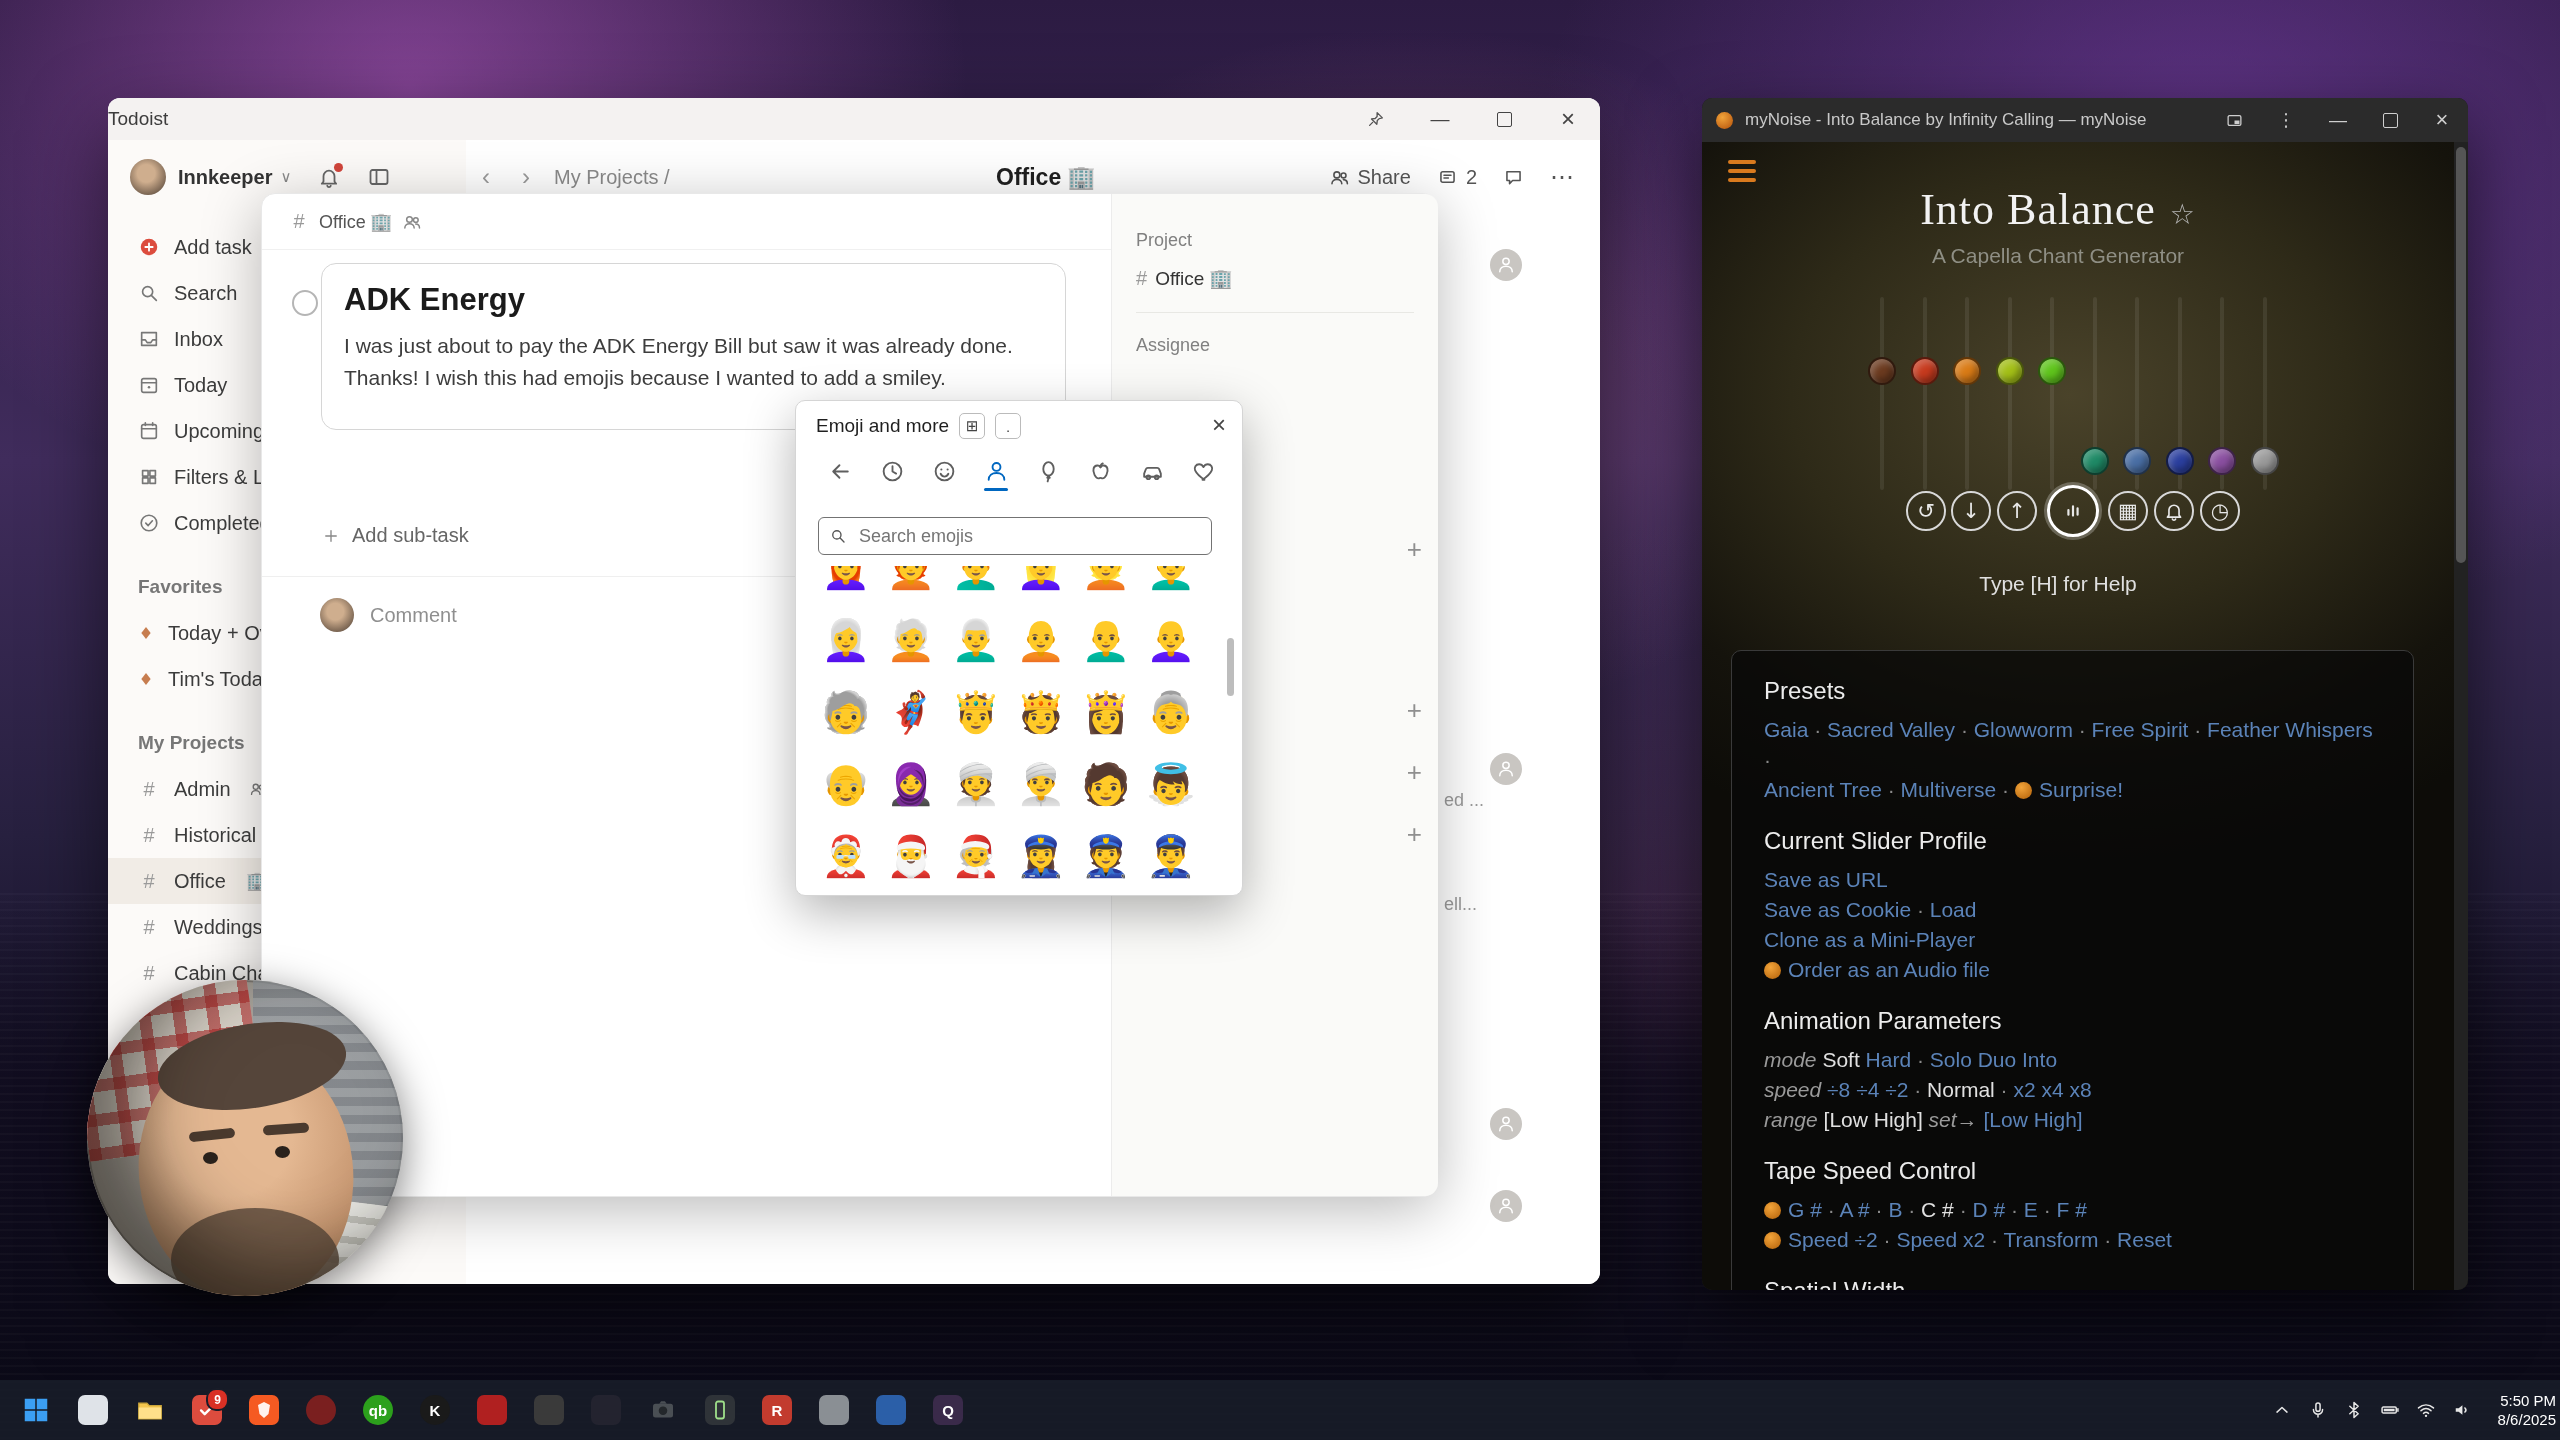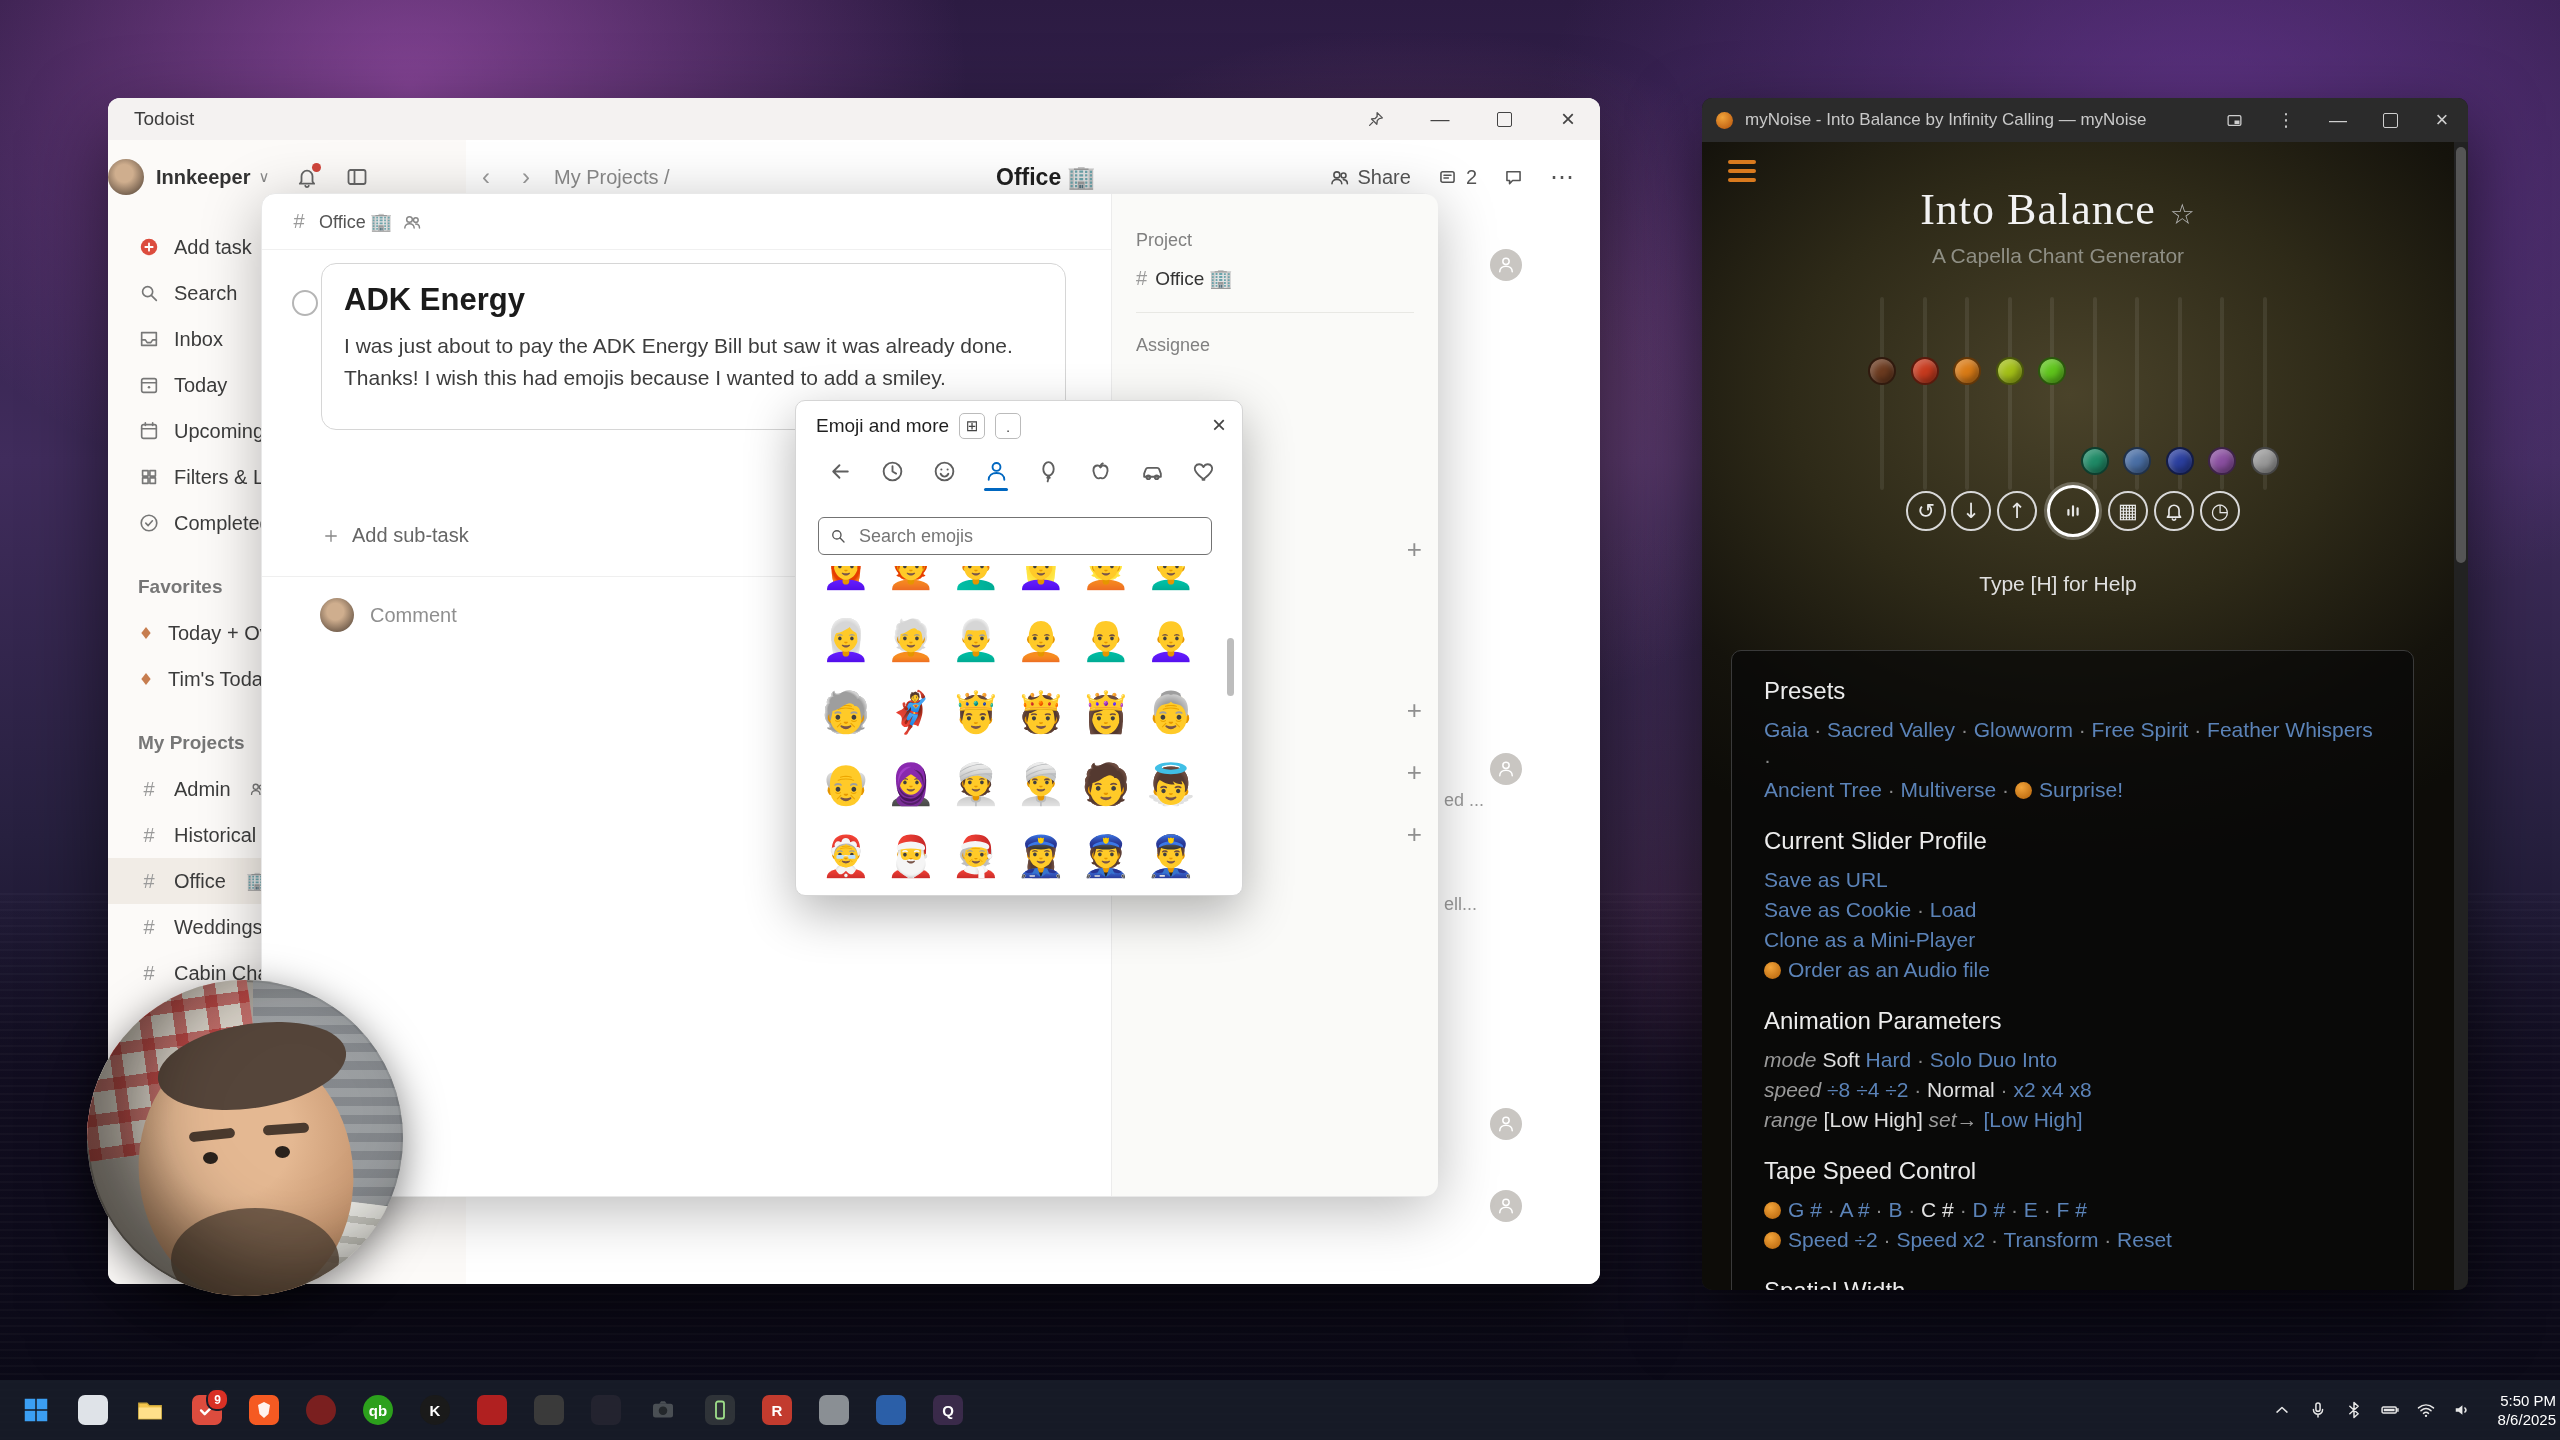--- a/index.html
+++ b/index.html
@@ -17,25 +17,25 @@
     background:
       repeating-linear-gradient(180deg, rgba(255,255,255,.025) 0 2px, transparent 2px 8px),
       linear-gradient(180deg, rgba(25,18,40,0) 0%, rgba(16,12,30,.85) 35%, #0a0916 100%);}
   .ic{display:inline-flex;align-items:center;justify-content:center;flex:none}
   .ic svg{width:100%;height:100%;display:block}
 
   
   #todoist{left:108px;top:98px;width:1492px;height:1186px;background:#fff;border-radius:12px;
     box-shadow:0 30px 80px rgba(0,0,0,.55);overflow:hidden;}
   .td-titlebar{position:absolute;left:0;top:0;right:0;height:42px;background:#f4f2f1;display:flex;align-items:center;}
-  .td-title{font-size:19px;color:#3c3c3c;padding-left:26px;flex:1}
+  .td-title{font-size:19px;color:#3c3c3c;flex:1}
   .cap-btn{width:64px;height:42px;display:flex;align-items:center;justify-content:center;color:#444;font-size:19px}
   .cap-box{width:13px;height:13px;border:1.6px solid #444;border-radius:2px}
   .td-header{position:absolute;left:0;top:42px;right:0;height:74px;background:#fff;}
-  .td-sbhead{position:absolute;left:0;top:0;width:358px;height:74px;background:#fcfaf8;display:flex;align-items:center;box-sizing:border-box}
+  .td-sbhead{position:absolute;left:0;top:0;width:358px;height:74px;background:#fcfaf8;display:flex;align-items:center;padding-left:22px;box-sizing:border-box}
   .avatar{width:36px;height:36px;border-radius:50%;background:radial-gradient(circle at 45% 40%, #cfae8e 30%, #6b5848 80%);flex:none}
   .td-user{font-size:20px;color:#333;margin-left:12px;font-weight:bold}
   .chev{color:#888;font-size:15px;margin-left:8px}
   .sb-top-ic{width:24px;height:24px;color:#666;margin-left:26px;position:relative}
   .dot-badge{position:absolute;right:-2px;top:-2px;width:9px;height:9px;border-radius:50%;background:#d1453b}
   .td-main-head{position:absolute;left:358px;top:0;right:0;height:74px;display:flex;align-items:center;}
   .bc-ar{color:#9a9a9a;font-size:24px;width:40px;text-align:center}
   .bc-text{color:#8a8a8a;font-size:20px;margin-left:8px}
   .td-view-title{position:absolute;left:888px;top:24px;font-size:23px;font-weight:bold;color:#202020}
   .td-head-right{position:absolute;right:26px;top:0;height:74px;display:flex;align-items:center;gap:26px;color:#555}

